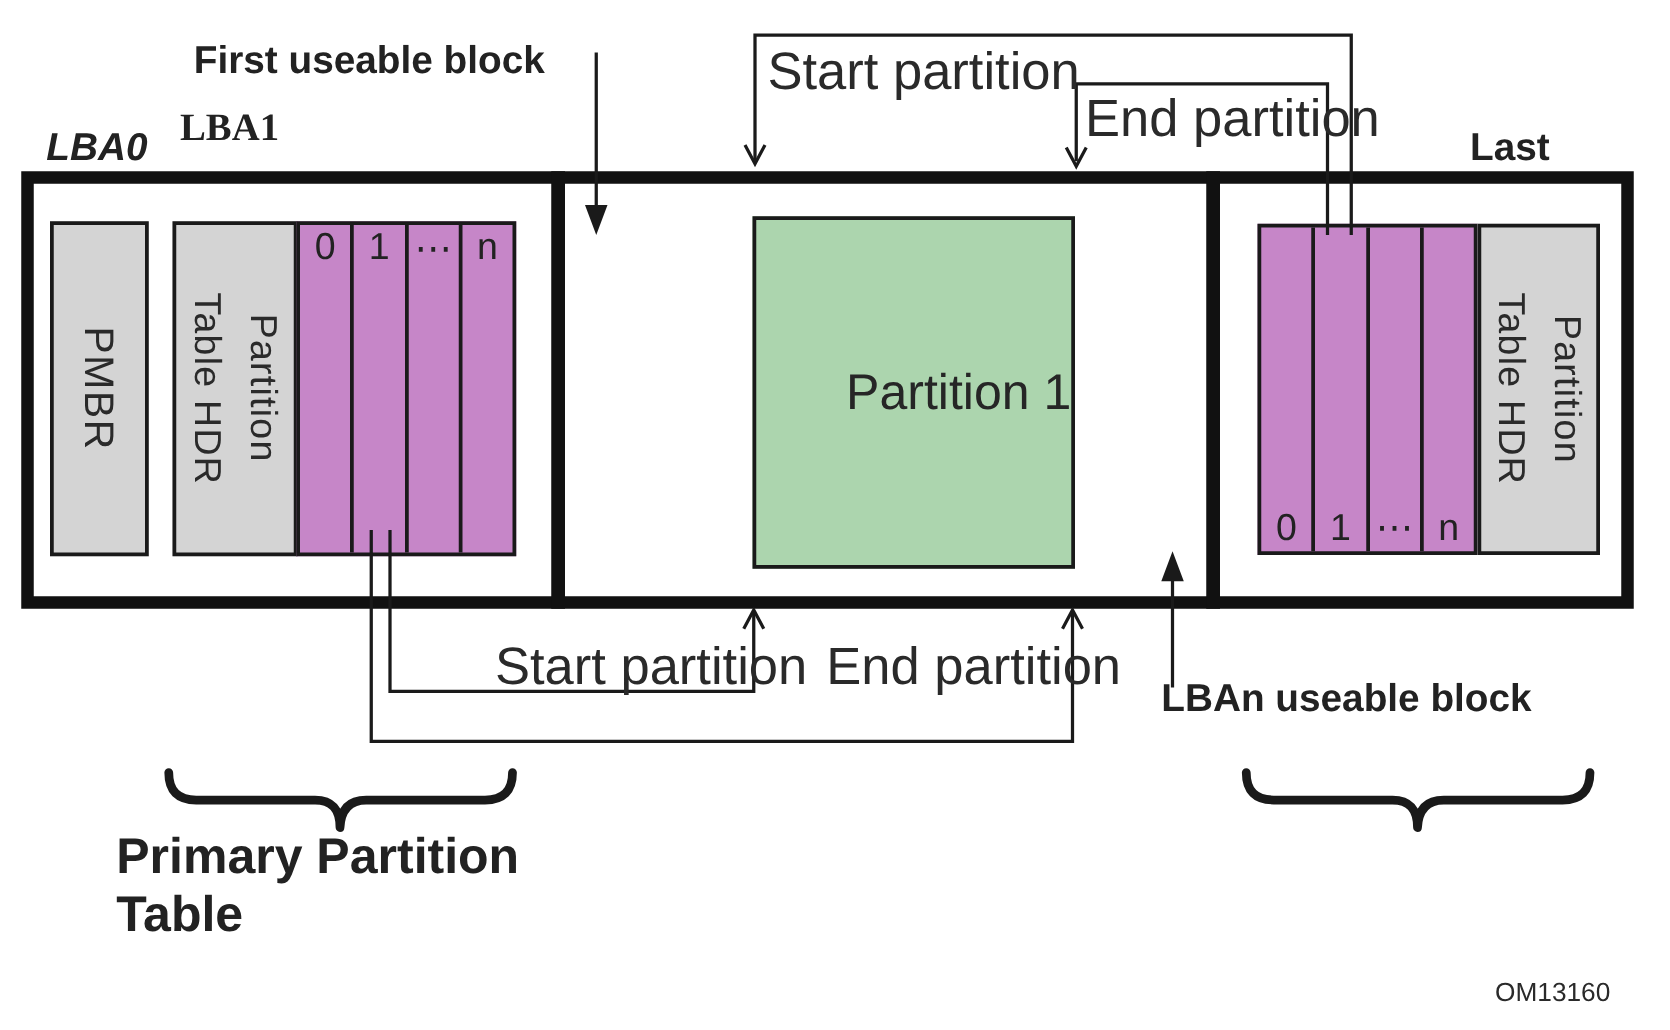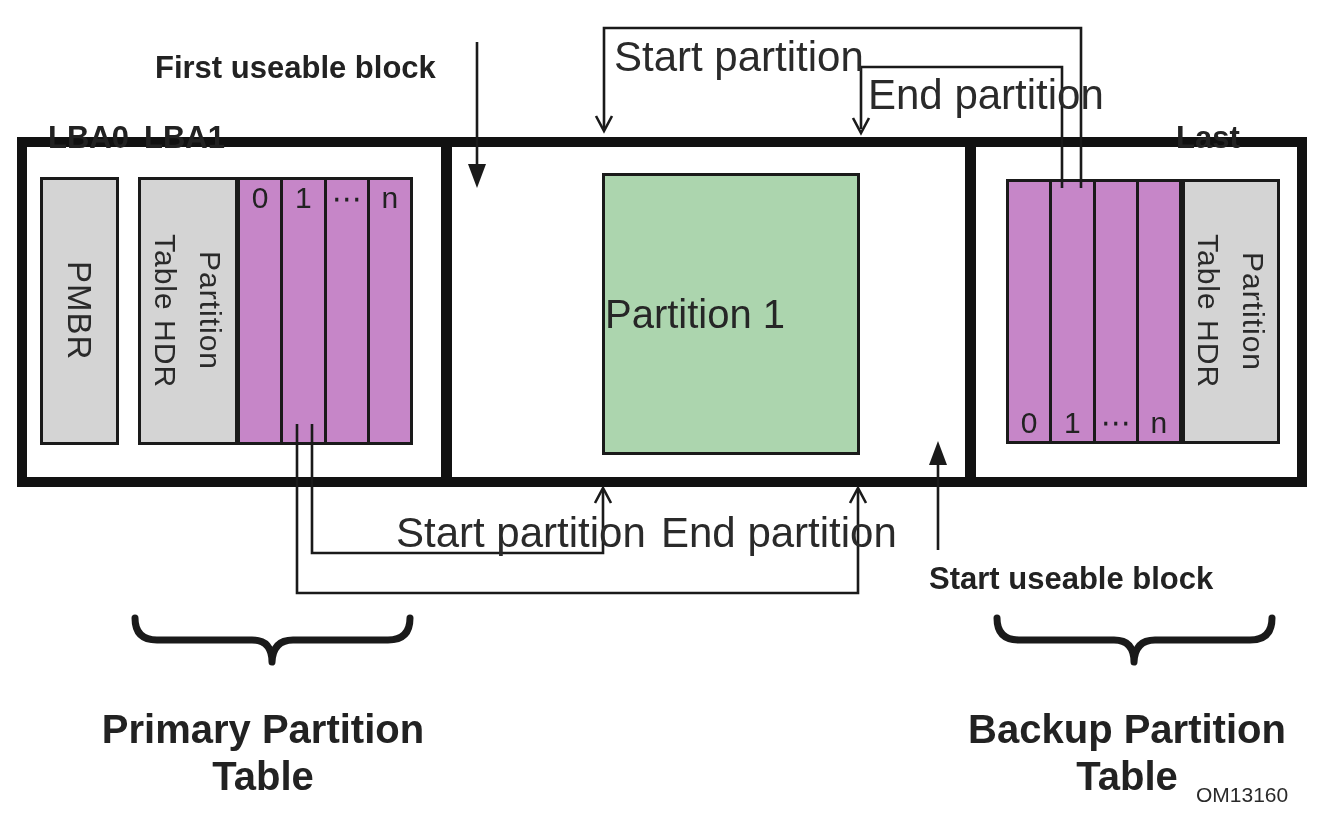--- a/index.html
+++ b/index.html
@@ -51,39 +51,39 @@
   }
   .cell + .cell { border-left: 3px solid #1a1a1a; }
   #primary-cells { left: 237px; top: 177px; width: 176px; height: 268px; }
   #primary-cells .cell { align-items: flex-start; padding-top: 1px; }
   #backup-cells  { left: 1006px; top: 179px; width: 176px; height: 265px; }
   #backup-cells .cell { align-items: flex-end; padding-bottom: 1px; }
 
   #partition1 {
     left: 602px; top: 173px; width: 258px; height: 282px;
     background: #acd5ae; border: 3px solid #1a1a1a;
-    display: flex; align-items: center; justify-content: flex-start;
+    display: flex; align-items: center; justify-content: flex-end;
     font-size: 40px; color: #262626;
   }
 
   
   .lbl { font-size: 42px; }
-  .lbl-b { font-size: 31px; font-weight: 700; color: #222222; margin-top: 20px; }
+  .lbl-b { font-size: 31px; font-weight: 700; color: #222222; }
   #first-useable  { left: 155px; top: 30px; }
-  #lba0 { left: 48px;  top: 100px; }
-  #lba1 { left: 144px; top: 100px; }
+  #lba0 { left: 37px;  top: 100px; font-style: italic; }
+  #lba1 { left: 144px; top: 84px; font-family: Liberation Serif, serif; }
   #lban { left: 1176px; top: 100px; }
   #start-top { left: 614px; top: 33px; }
   #end-top   { left: 868px; top: 71px; }
   #start-bottom { left: 396px; top: 509px; }
   #end-bottom   { left: 661px; top: 509px; }
   #last-useable { left: 929px; top: 541px; }
   .brace-label {
     font-size: 40px; font-weight: 700; color: #222222;
-    width: 340px; text-align: center; line-height: 1.18; margin-top: 44px;
+    width: 340px; text-align: left; line-height: 1.18;
   }
   #primary-label { left: 93px; top: 662px; }
   #backup-label  { left: 957px; top: 662px; }
   #figure-number { left: 1196px; top: 783px; font-size: 21px; }
 
   #wires { left: 0; top: 0; width: 1336px; height: 824px; pointer-events: none; }
 </style>
 </head>
 <body>
 
@@ -168,18 +168,17 @@
   </svg>
 
   <div class="abs lbl-b nowrap" id="first-useable">First useable block</div>
   <div class="abs lbl-b nowrap" id="lba0">LBA0</div>
   <div class="abs lbl-b nowrap" id="lba1">LBA1</div>
   <div class="abs lbl-b nowrap" id="lban">Last</div>
   <div class="abs lbl nowrap" id="start-top">Start partition</div>
   <div class="abs lbl nowrap" id="end-top">End partition</div>
   <div class="abs lbl nowrap" id="start-bottom">Start partition</div>
   <div class="abs lbl nowrap" id="end-bottom">End partition</div>
-  <div class="abs lbl-b nowrap" id="last-useable">Start useable block</div>
+  <div class="abs lbl-b nowrap" id="last-useable">LBAn useable block</div>
   <div class="abs brace-label" id="primary-label">Primary Partition Table</div>
-  <div class="abs brace-label" id="backup-label">Backup Partition Table</div>
   <div class="abs nowrap" id="figure-number">OM13160</div>
 
 </div>
 
 </body></html>

